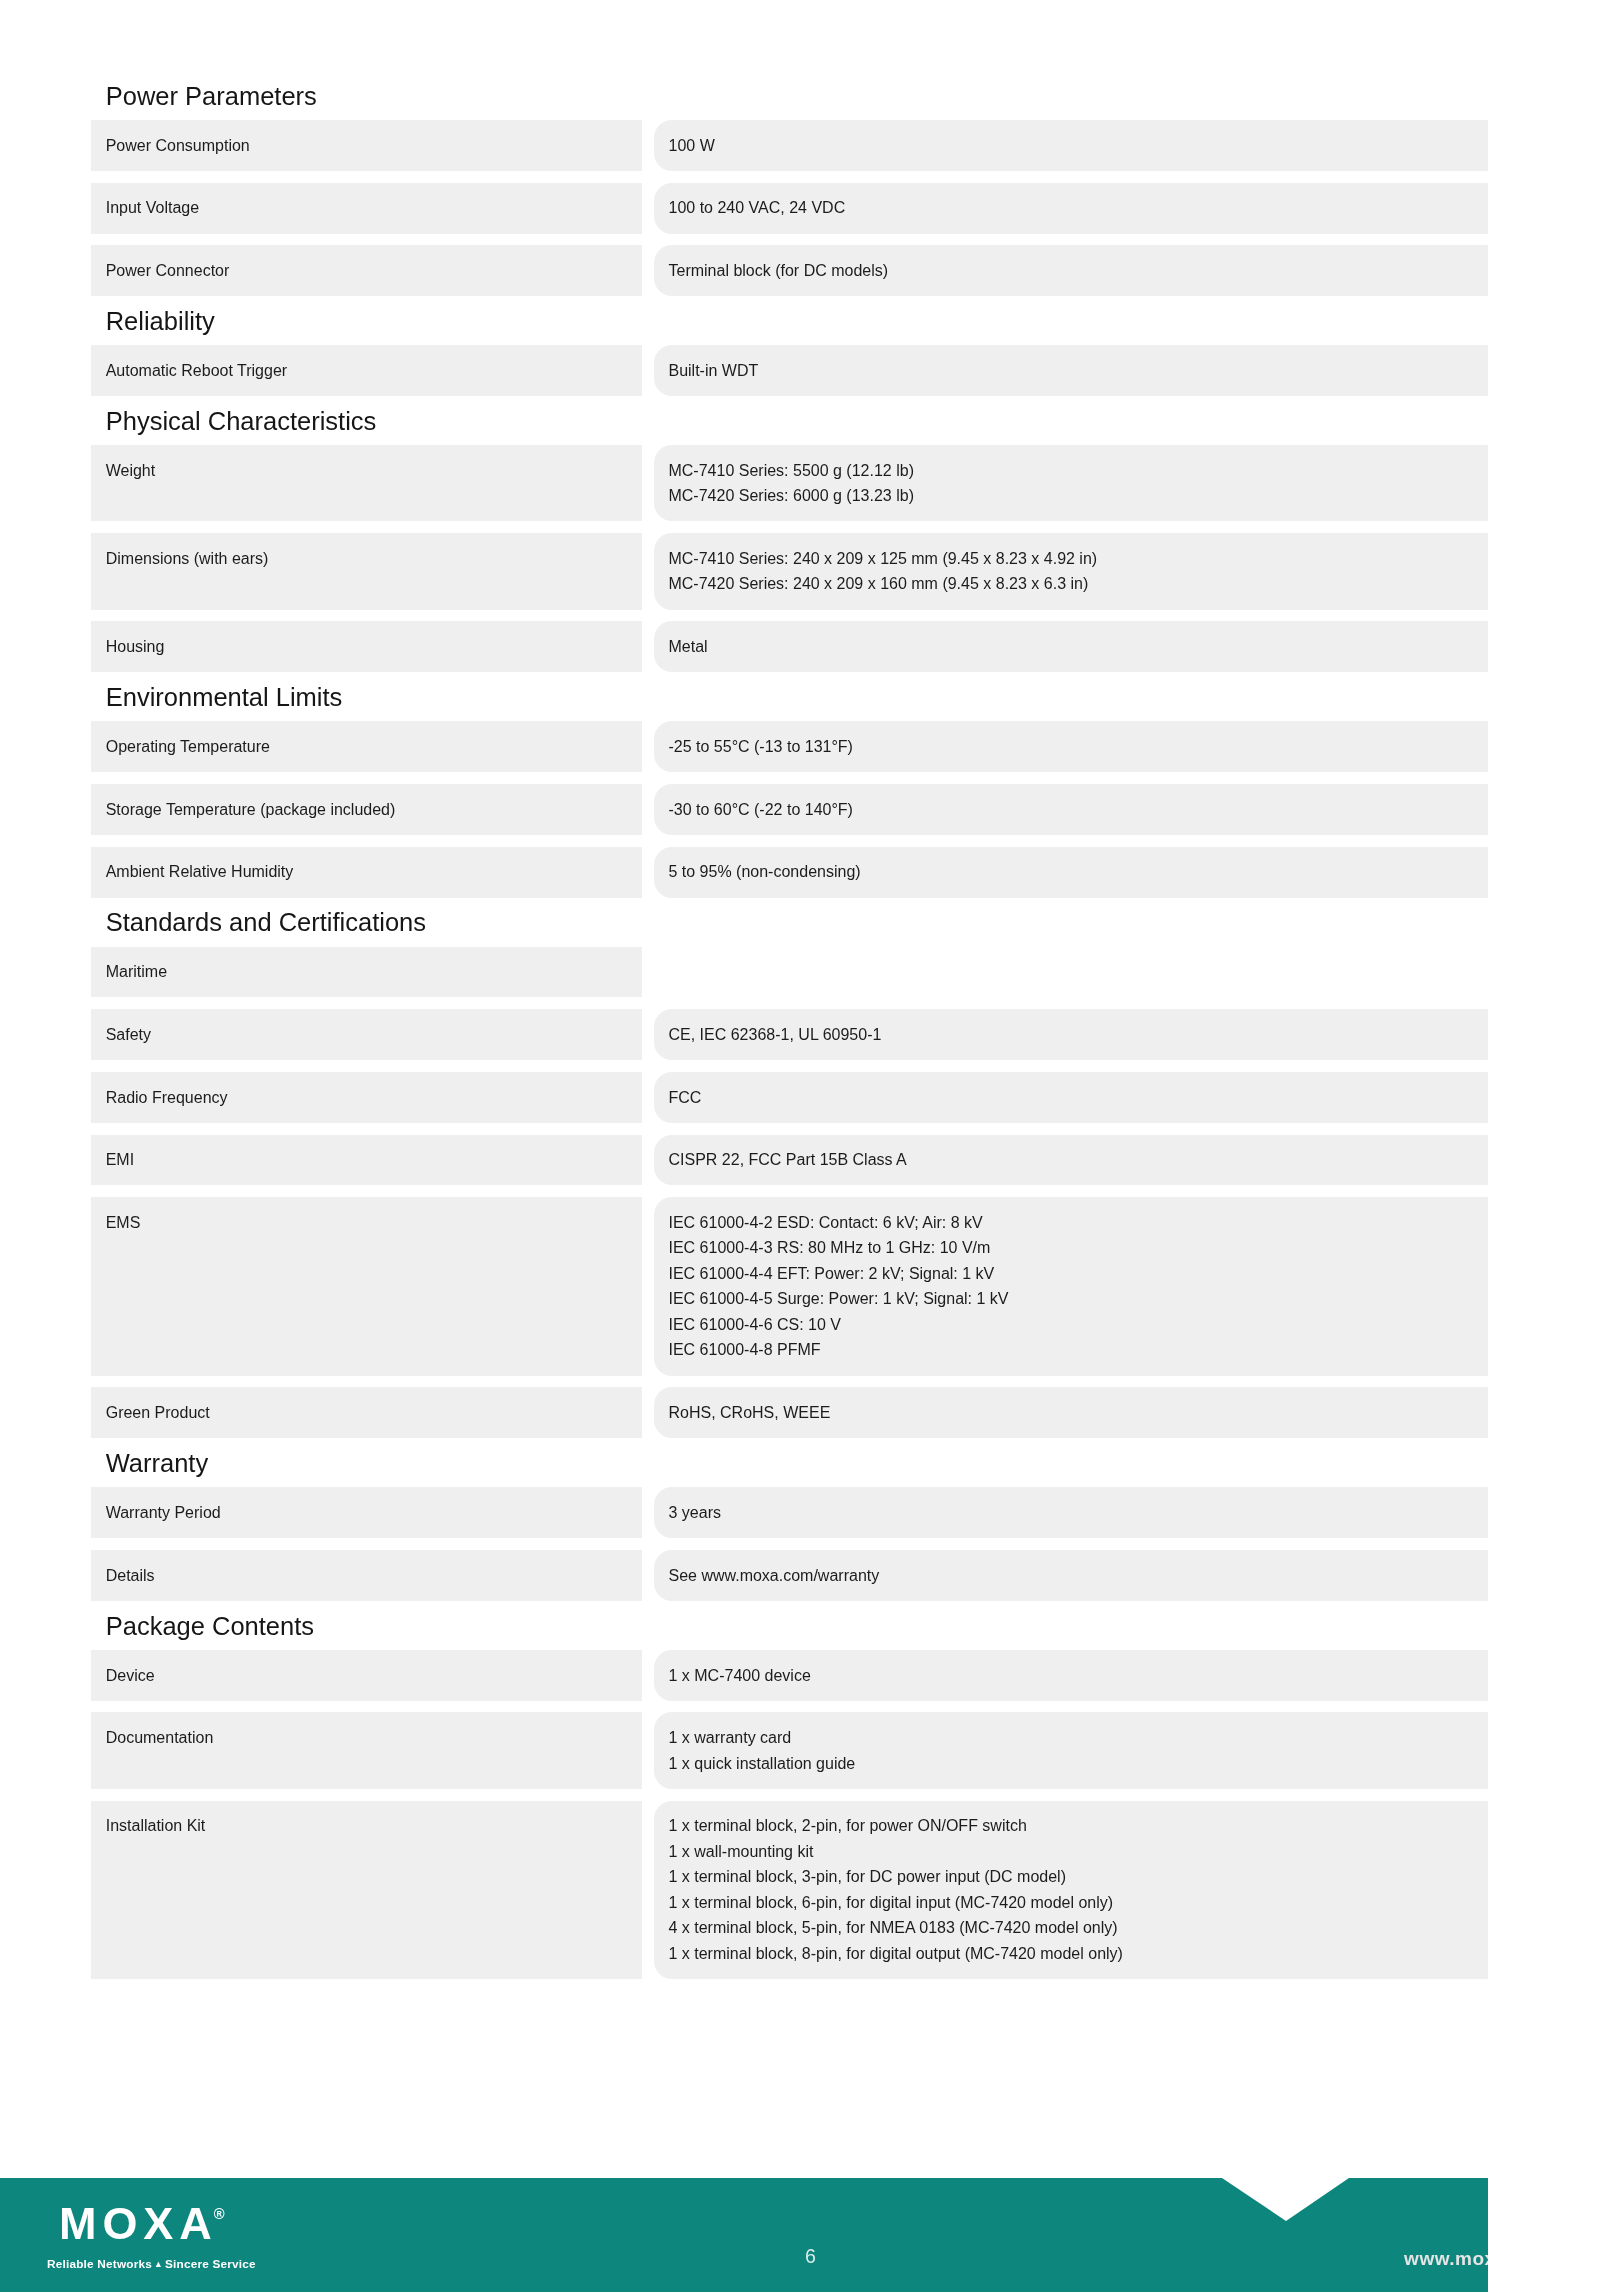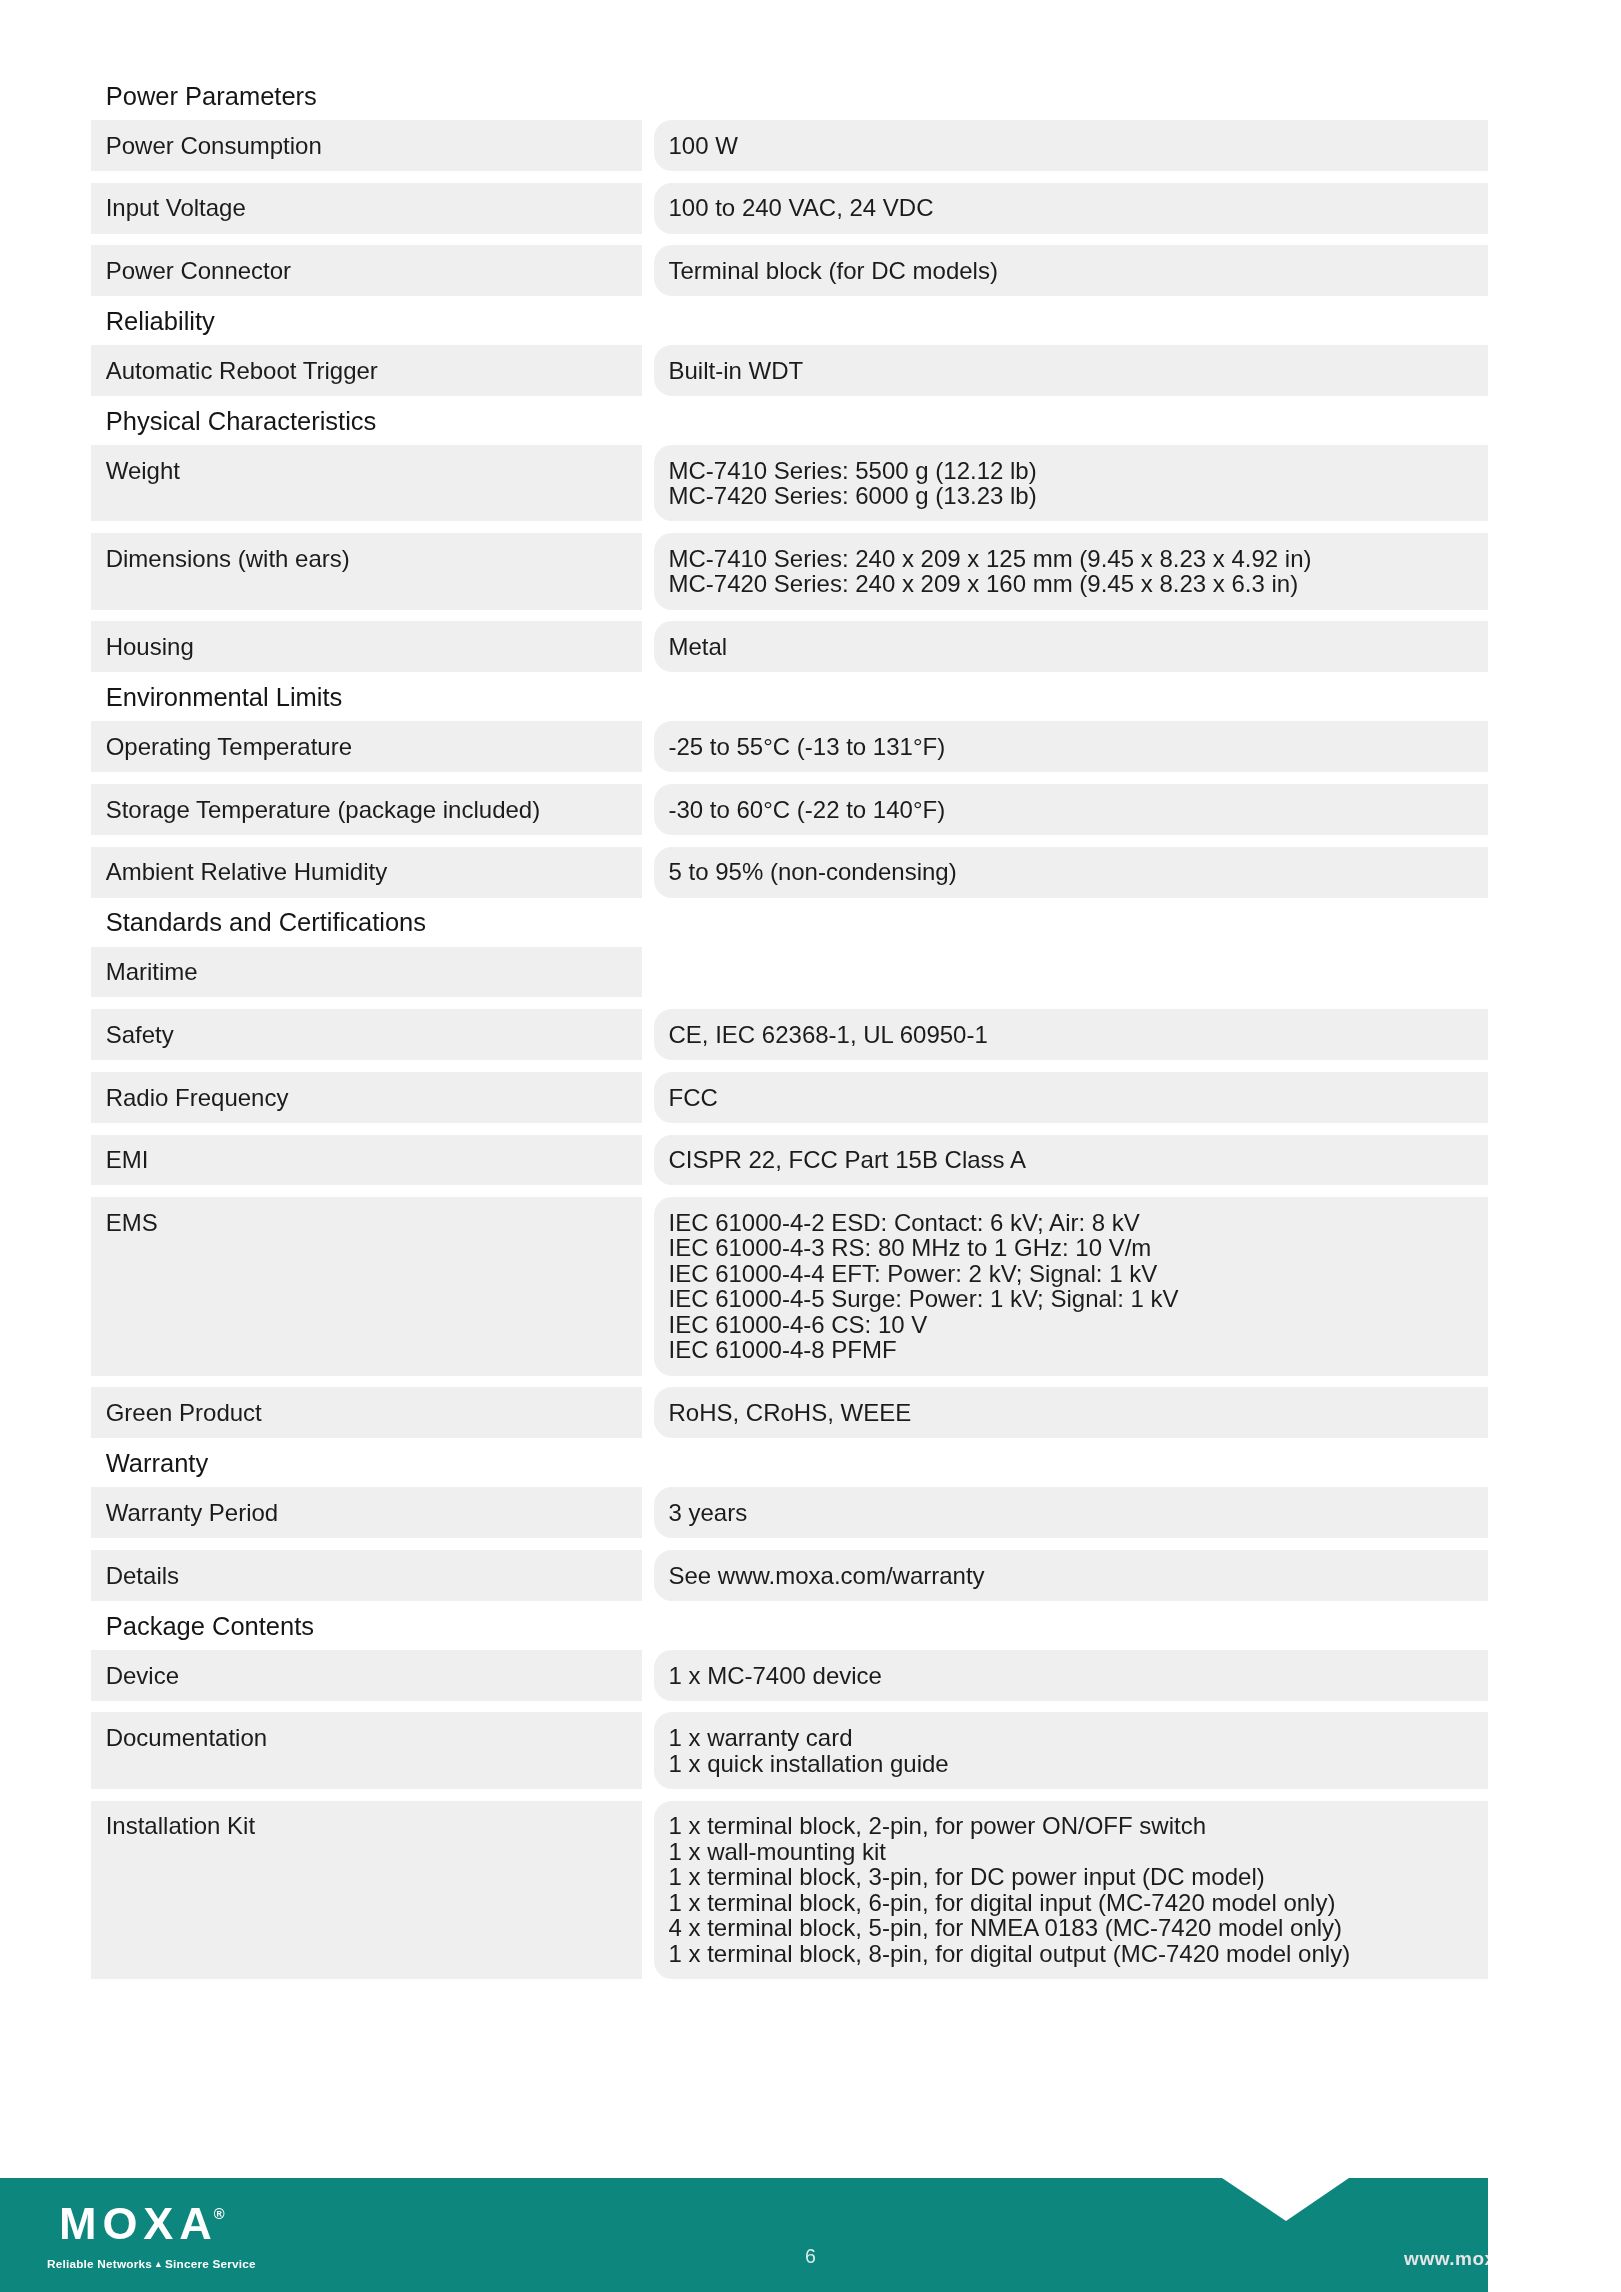--- a/index.html
+++ b/index.html
@@ -30,21 +30,21 @@
     font-weight: 400;
     color: #161616;
   }
   .spec-row {
     display: flex;
     margin-bottom: 11.8px;
   }
   .cell {
     background: var(--row-bg, #efefef);
     padding: 12.7px 14.7px;
-    font-size: 24px;
+    font-size: 16px;
     line-height: 25.5px;
     color: #1c1c1c;
     box-sizing: border-box;
   }
   .cell.label {
     width: 551px;
     flex: 0 0 551px;
     margin-right: 11.8px;
   }
   .cell.value {

